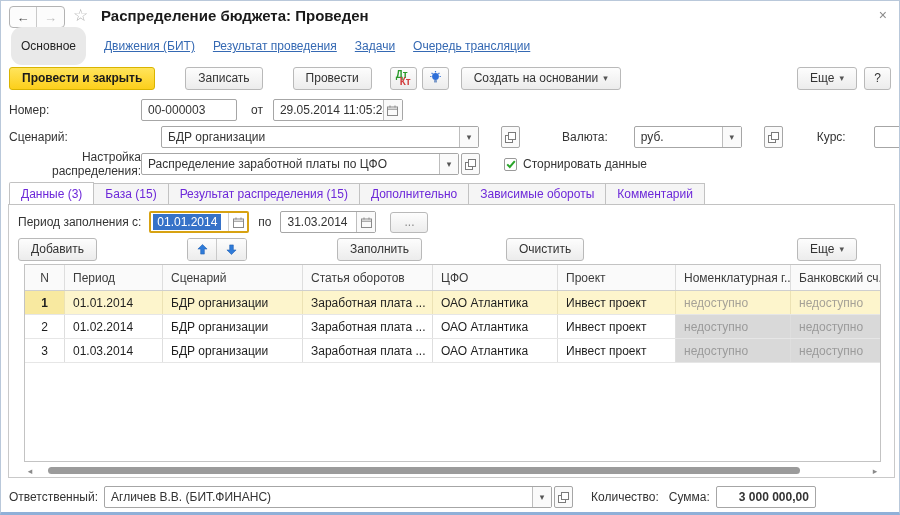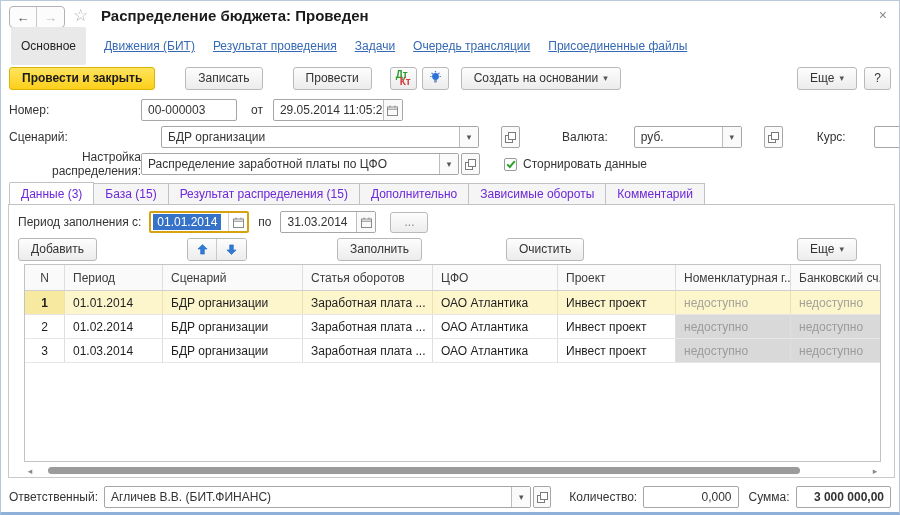--- a/index.html
+++ b/index.html
@@ -13,21 +13,21 @@
   .navgrp { position:absolute; left:8px; top:5px; display:flex; border:1px solid #b3b3b3; border-radius:4px; overflow:hidden; background:#fcfcfc; }
   .navgrp .nbtn { width:27px; height:20px; display:flex; align-items:center; justify-content:center; font-size:13px; cursor:pointer; }
   .navgrp .nbtn:first-child { border-right:1px solid #c9c9c9; color:#4a4a4a; }
   .navgrp .nbtn:last-child { color:#bdbdbd; }
   .star { position:absolute; left:72px; top:4px; font-size:17px; color:#b3b3b3; }
   .title { position:absolute; left:100px; top:6px; font-size:15px; font-weight:700; color:#1a1a1a; }
   .close { position:absolute; right:12px; top:6px; font-size:14px; color:#8a8a8a; cursor:pointer; }
 
   
   .navrow { position:absolute; left:10px; top:33px; height:24px; display:flex; align-items:center; gap:18px; }
-  .navitem-active { background:#e9e9e9; border-radius:2px; padding:12px 10px; color:#222; }
+  .navitem-active { background:#e9e9e9; border-radius:11px; padding:12px 10px; color:#222; }
   .navlink { color:#3569b3; text-decoration:underline; cursor:pointer; }
 
   
   .toolbar { position:absolute; left:8px; top:64px; right:8px; height:26px; display:flex; align-items:center; }
   .btn { display:inline-flex; align-items:center; justify-content:center; height:23px; padding:0 12px;
          background:linear-gradient(#fdfdfd,#ececec); border:1px solid #b9b9b9; border-radius:3px;
          color:#333; cursor:pointer; white-space:nowrap; }
   .btn-yellow { background:linear-gradient(#ffe45c,#fccf1b); border:1px solid #d9b400; font-weight:700; color:#1a1a1a; }
   .iconbtn { width:27px; padding:0; }
   .caret { font-size:9px; color:#555; margin-left:5px; }
@@ -111,21 +111,20 @@
     <div class="title">Распределение бюджета: Проведен</div>
     <div class="close">×</div>
   </div>
 
   <div class="navrow">
     <span class="navitem-active">Основное</span>
     <span class="navlink">Движения (БИТ)</span>
     <span class="navlink">Результат проведения</span>
     <span class="navlink">Задачи</span>
     <span class="navlink">Очередь трансляции</span>
-    <span class="navlink">Присоединенные файлы</span>
   </div>
 
   <div class="toolbar">
     <div class="btn btn-yellow">Провести и закрыть</div>
     <div class="sp-lg"></div>
       <div class="sp"></div>
     <div class="btn">Записать</div>
     <div class="sp-lg"></div>
       <div class="sp"></div>
     <div class="btn">Провести</div>
@@ -376,22 +375,19 @@
           <span class="caret" style="margin:0;">▾</span>
         </span>
     </div>
     <span class="sqbtn">
       <svg width="11" height="11" viewBox="0 0 11 11">
           <rect x="0.5" y="3.5" width="7" height="7" fill="#fff" stroke="#7a7a7a"></rect>
           <rect x="3.5" y="0.5" width="7" height="7" fill="#fff" stroke="#7a7a7a"></rect>
         </svg>
     </span>
     <span class="lbl" style="margin-left:18px;">Количество:</span>
-    <div class="box" style="width:100px; margin-left:6px;">
-      <span class="box-text right">0,000</span>
-    </div>
     <span class="lbl" style="margin-left:10px;">Сумма:</span>
     <div class="box" style="width:100px; margin-left:6px;">
       <span class="box-text right sum">3 000 000,00</span>
     </div>
   </div>
 
 </div>
 
 </body></html>

